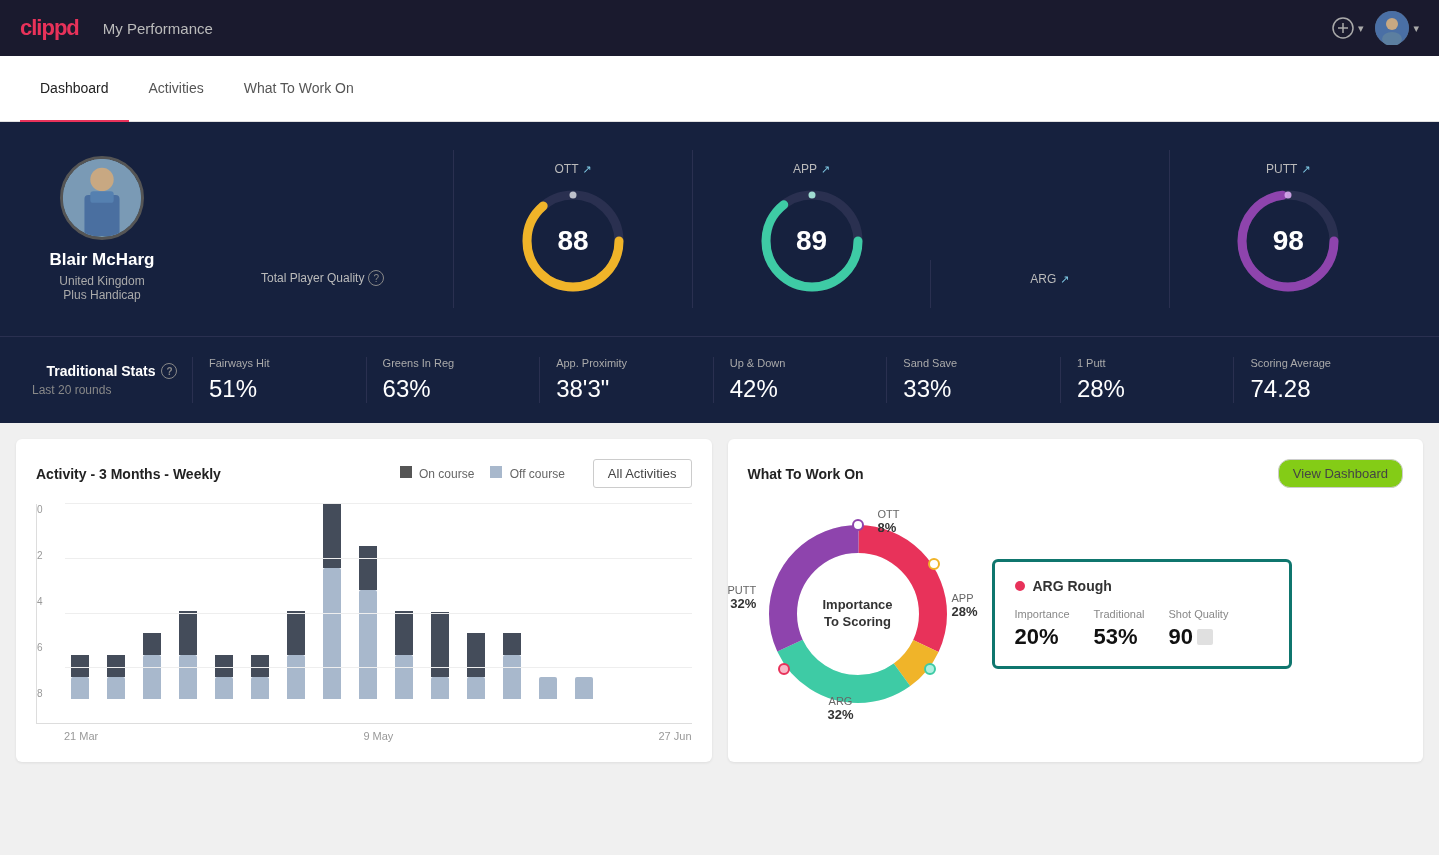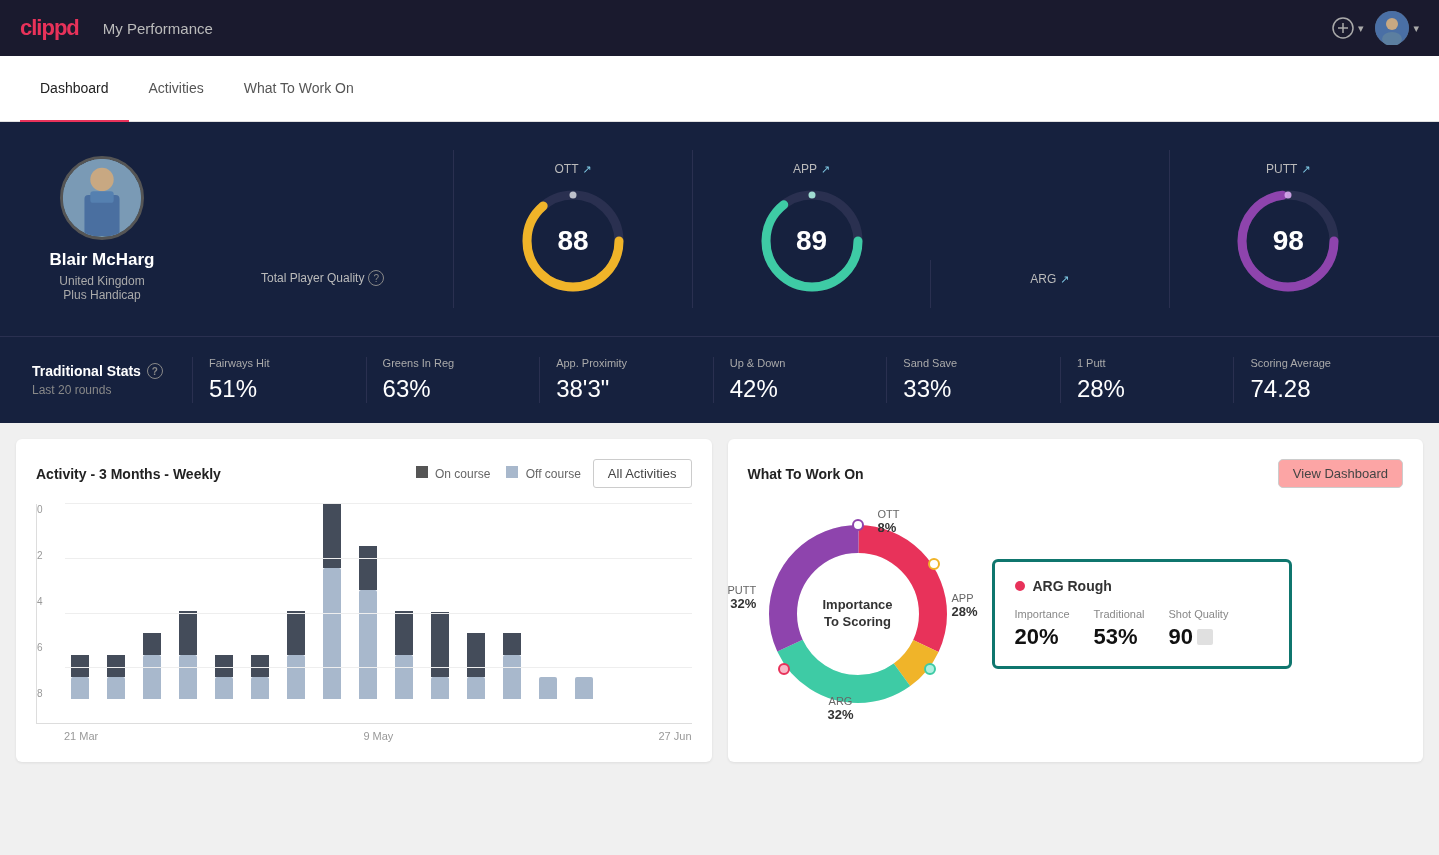--- a/index.html
+++ b/index.html
@@ -208,20 +208,21 @@
     .trad-stats-label {
       min-width: 160px;
     }
     .trad-stats-label h3 {
       color: #fff;
       font-size: 14px;
       font-weight: 600;
       display: flex;
       align-items: center;
       gap: 6px;
+      justify-content: center;
     }
     .trad-stats-label p {
       color: #888;
       font-size: 12px;
       margin-top: 4px;
     }
     .stat-item {
       flex: 1;
       text-align: left;
       border-left: 1px solid #2a3050;
@@ -281,26 +282,26 @@
       border: 1px solid #ccc;
       background: #fff;
       padding: 6px 14px;
       font-size: 13px;
       color: #444;
       cursor: pointer;
       border-radius: 3px;
     }
     .view-dashboard-btn {
       border: 1px solid #ccc;
-      background: #fca5a5;
+      background: #84cc16;
       padding: 6px 14px;
       font-size: 13px;
       color: #444;
       cursor: pointer;
-      border-radius: 5px;
+      border-radius: 12px;
     }
 
     
     .bar-chart-area {
       position: relative;
       height: 220px;
       display: flex;
       align-items: flex-end;
       gap: 6px;
       padding-left: 28px;
@@ -570,21 +571,21 @@
     <div class="stat-label">Scoring Average</div>
     <div class="stat-value">74.28</div>
   </div>
 </div>
 
 <div class="bottom-panels">
 
   <div class="panel">
     <div class="panel-header">
       <span class="panel-title">Activity - 3 Months - Weekly</span>
-      <div style="display:flex;align-items:center;gap:12px;">
+      <div style="display:flex;align-items:center;gap:28px;">
         <div class="panel-legend">
           <span>
             <span class="legend-dot" style="background:#555;"></span>
             <span>On course</span>
           </span>
           <span>
             <span class="legend-dot" style="background:#a8b8cc;"></span>
             <span>Off course</span>
           </span>
         </div>

